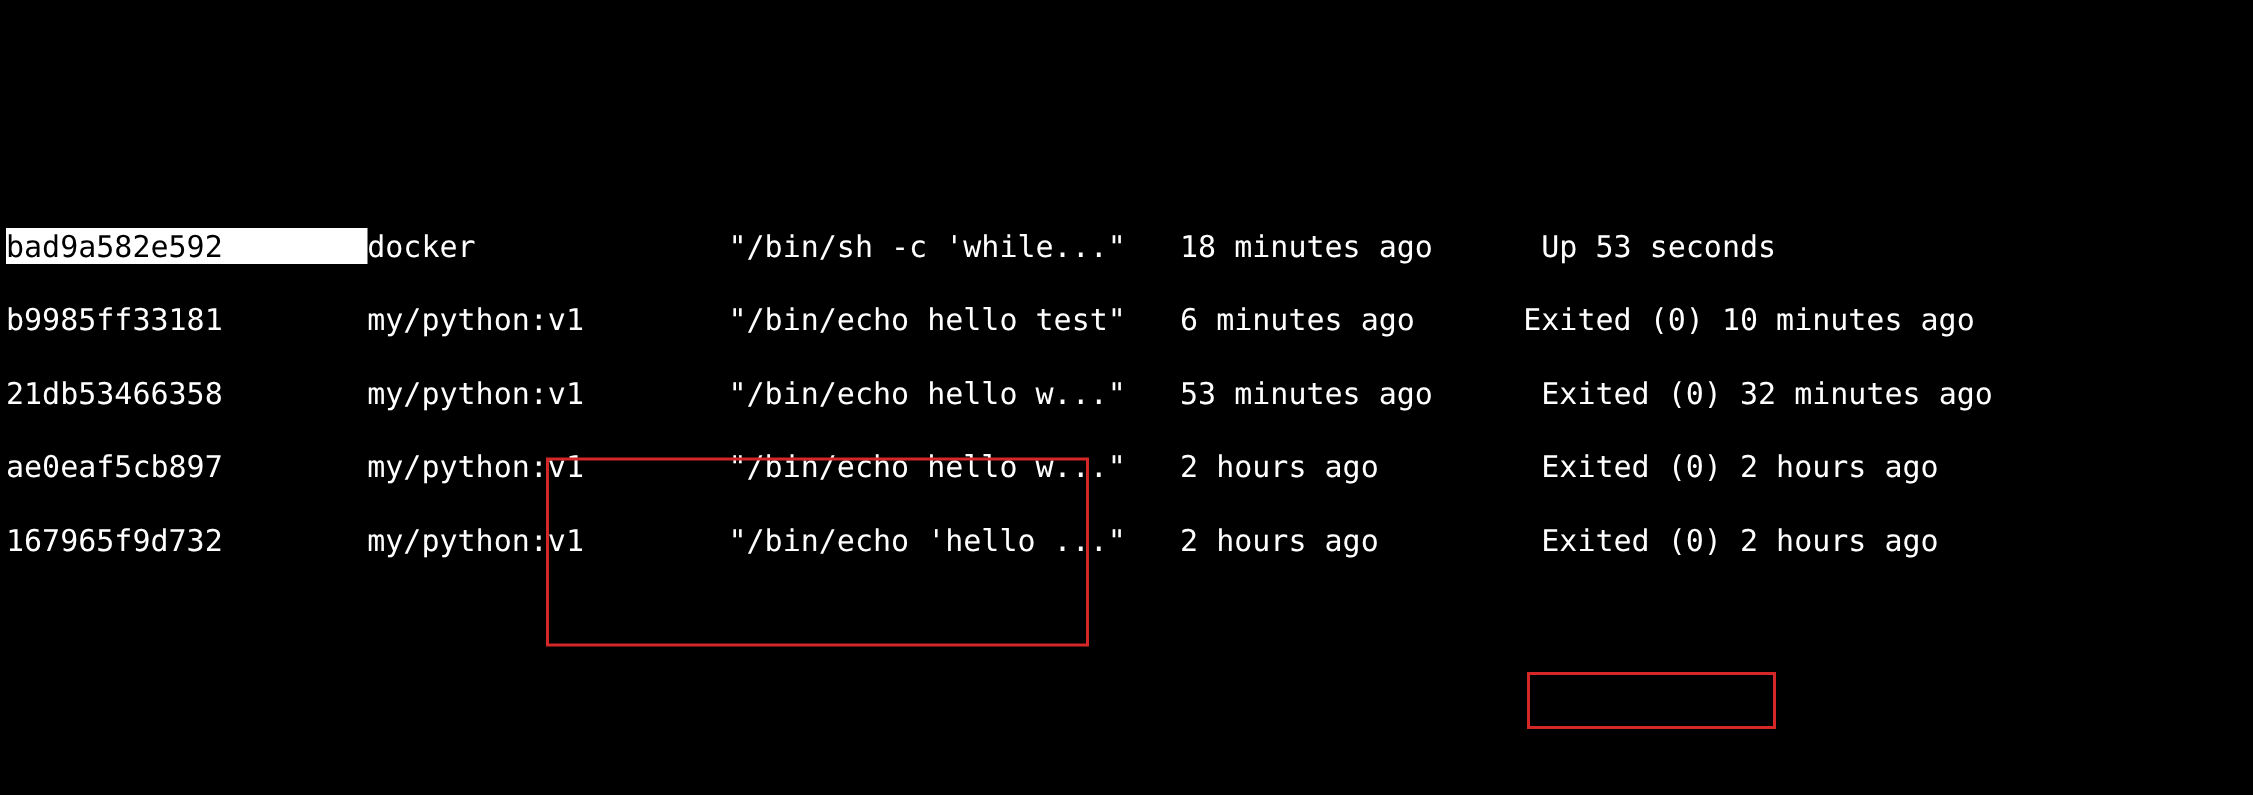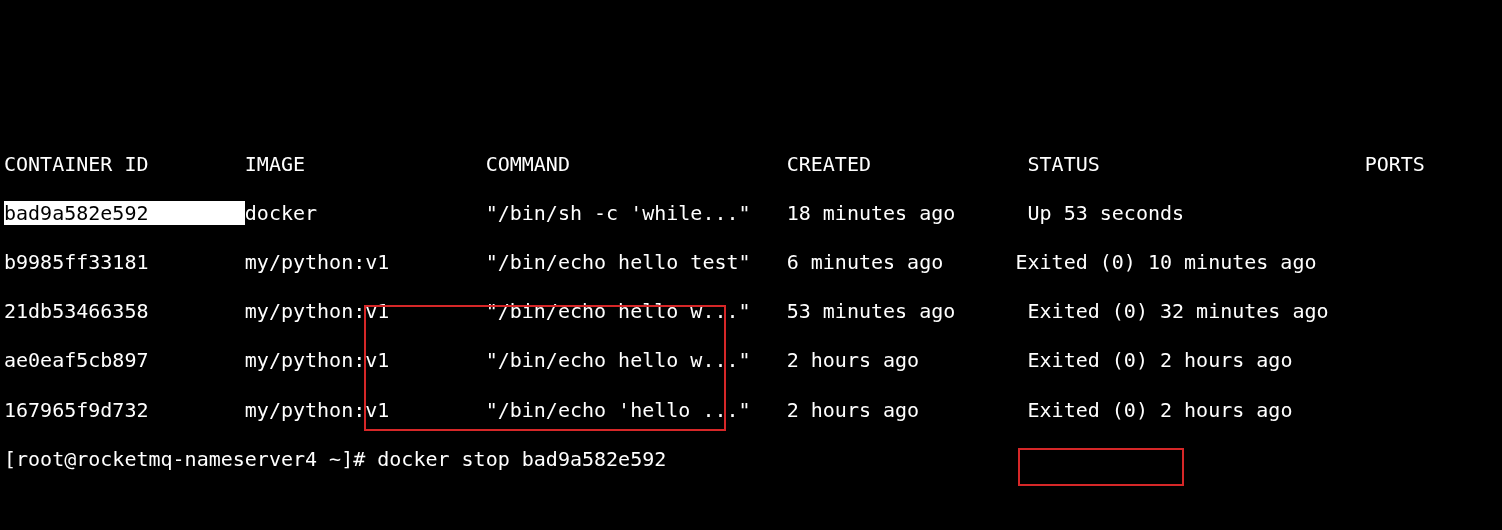--- a/index.html
+++ b/index.html
@@ -45,27 +45,25 @@
     box-sizing: border-box;
   }
   .pad { display:inline-block; }
 </style>
 </head>
 <body>
 
 
 
 <div class="terminal">
-<div class="line"><span class="pad">CONTAINER ID        </span><span class="pad">IMAGE               </span><span class="pad">COMMAND                  </span><span class="pad">CREATED             </span><span class="pad">STATUS                      </span><span class="pad">PORTS     </span></div>
 <div class="line"><span class="pad sel">bad9a582e592        </span><span class="pad">docker              </span><span class="pad">"/bin/sh -c 'while..."   </span><span class="pad">18 minutes ago      </span><span class="pad">Up 53 seconds               </span></div>
 <div class="line"><span class="pad">b9985ff33181        </span><span class="pad">my/python:v1        </span><span class="pad">"/bin/echo hello test"   </span><span class="pad">6 minutes ago      </span><span class="pad">Exited (0) 10 minutes ago   </span></div>
 <div class="line"><span class="pad">21db53466358        </span><span class="pad">my/python:v1        </span><span class="pad">"/bin/echo hello w..."   </span><span class="pad">53 minutes ago      </span><span class="pad">Exited (0) 32 minutes ago   </span></div>
 <div class="line"><span class="pad">ae0eaf5cb897        </span><span class="pad">my/python:v1        </span><span class="pad">"/bin/echo hello w..."   </span><span class="pad">2 hours ago         </span><span class="pad">Exited (0) 2 hours ago      </span></div>
 <div class="line"><span class="pad">167965f9d732        </span><span class="pad">my/python:v1        </span><span class="pad">"/bin/echo 'hello ..."   </span><span class="pad">2 hours ago         </span><span class="pad">Exited (0) 2 hours ago      </span></div>
-<div class="line"><span>[root@rocketmq-nameserver4 ~]# </span><span>docker stop bad9a582e592</span></div>
 
 
 
 
 
 
 
 
 
 

